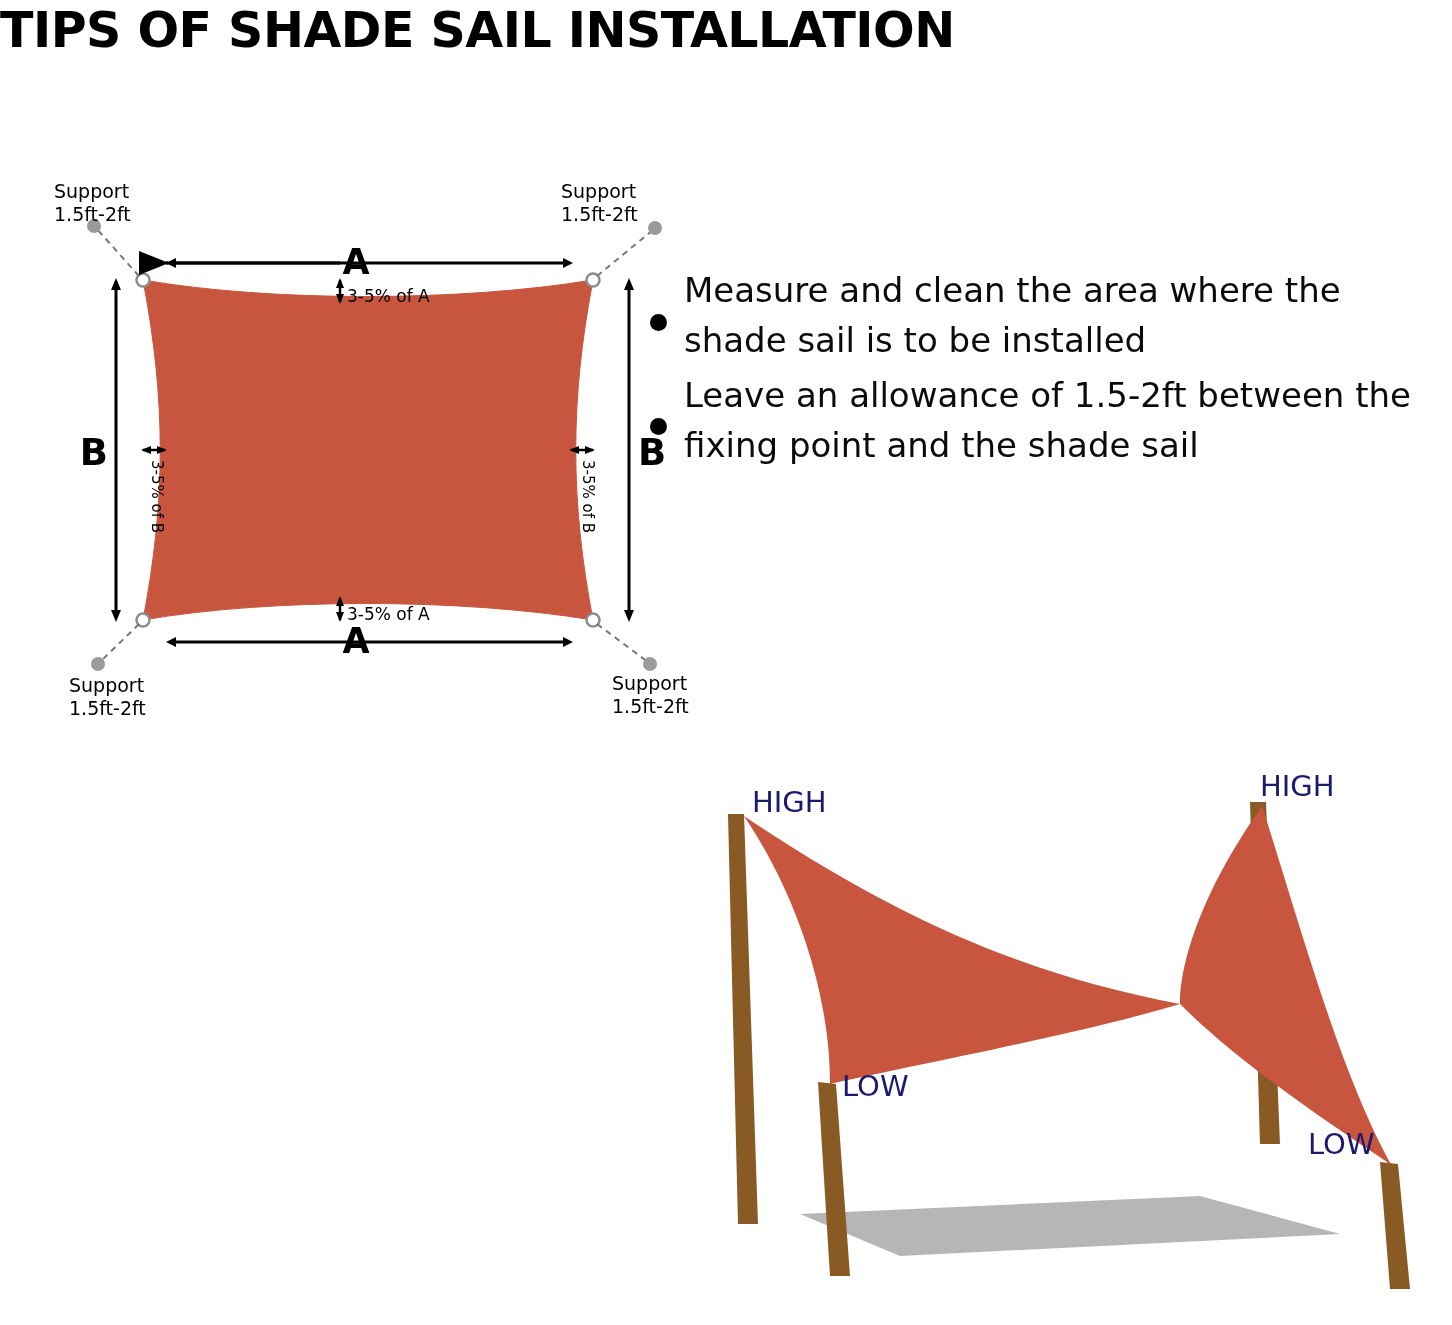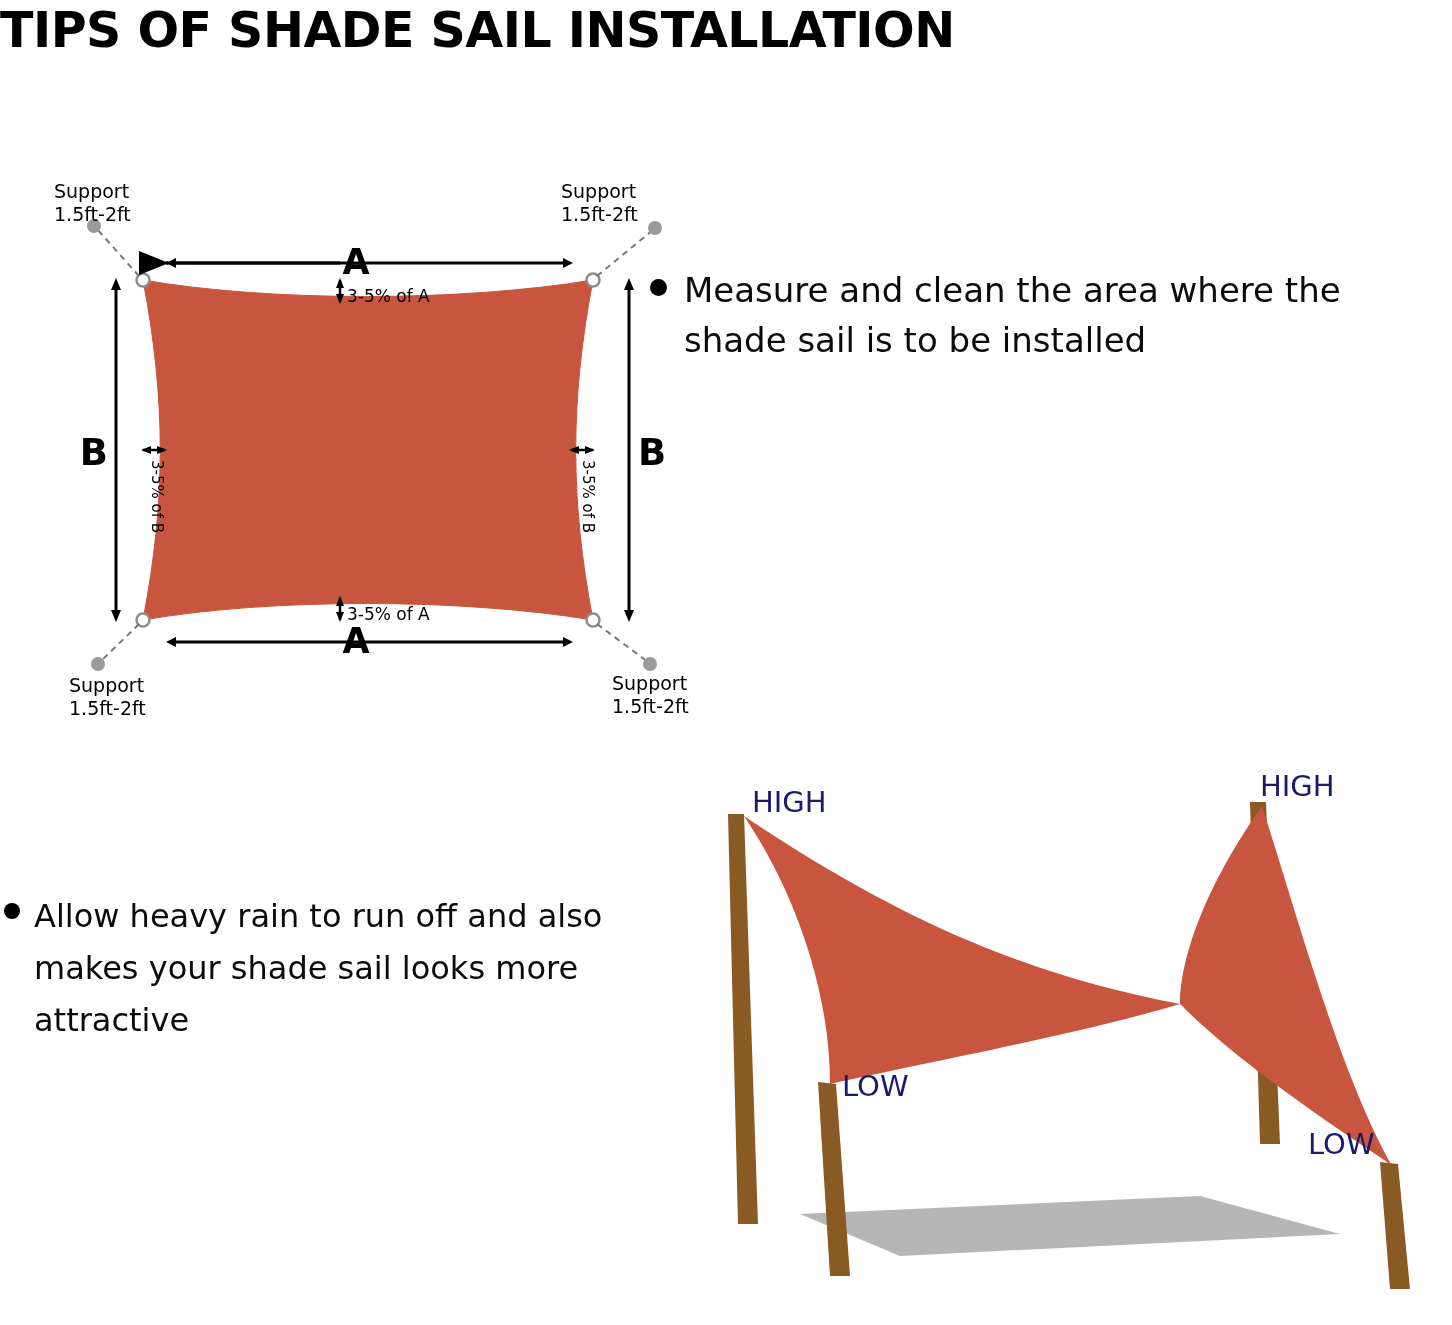--- a/index.html
+++ b/index.html
@@ -43,21 +43,21 @@
 
   
   .top-list {
     position: absolute;
     left: 650px;
     top: 265px;
     width: 800px;
   }
   .bullet-row {
     display: flex;
-    align-items: flex-start;
+    align-items: center;
     margin-bottom: 4px;
   }
   .bullet-dot {
     flex: 0 0 auto;
     width: 17px;
     height: 17px;
     border-radius: 50%;
     background: #000;
     margin-top: 14px;
     margin-right: 17px;
@@ -192,27 +192,27 @@
     <path d="M555,300 L545,296 L545,304 Z" fill="#000"></path>
     <text class="lbl" x="543" y="310" font-size="15" fill="#000" transform="rotate(90 543 310)">3-5% of B</text>
   </svg>
 </div>
 
 <div class="top-list">
   <div class="bullet-row">
     <span class="bullet-dot"></span>
     <span class="bullet-text">Measure and clean the area where the shade sail is to be installed</span>
   </div>
-</div>
-
-<div class="bottom-list">
   <div class="bullet-row">
     <span class="bullet-dot"></span>
-    <span class="bullet-text">Allow heavy rain to run off and also makes your shade sail looks more attractive</span>
+    <span class="bullet-text">Leave an allowance of 1.5-2ft between the fixing point and the shade sail</span>
   </div>
+</div>
+
+<div class="bottom-list">
 </div>
 
 <div class="bottom-diagram">
   <svg width="812" height="545" viewBox="0 0 812 545" xmlns="http://www.w3.org/2000/svg">
 
     <path d="M160 470 L560 452 L700 490 L260 512 Z" fill="#9e9e9e" opacity="0.75"></path>
 
     <polygon points="88,70 104,70 118,480 98,480" fill="#8a5a25"></polygon>
     <polygon points="610,58 626,58 640,400 620,400" fill="#8a5a25"></polygon>
 

